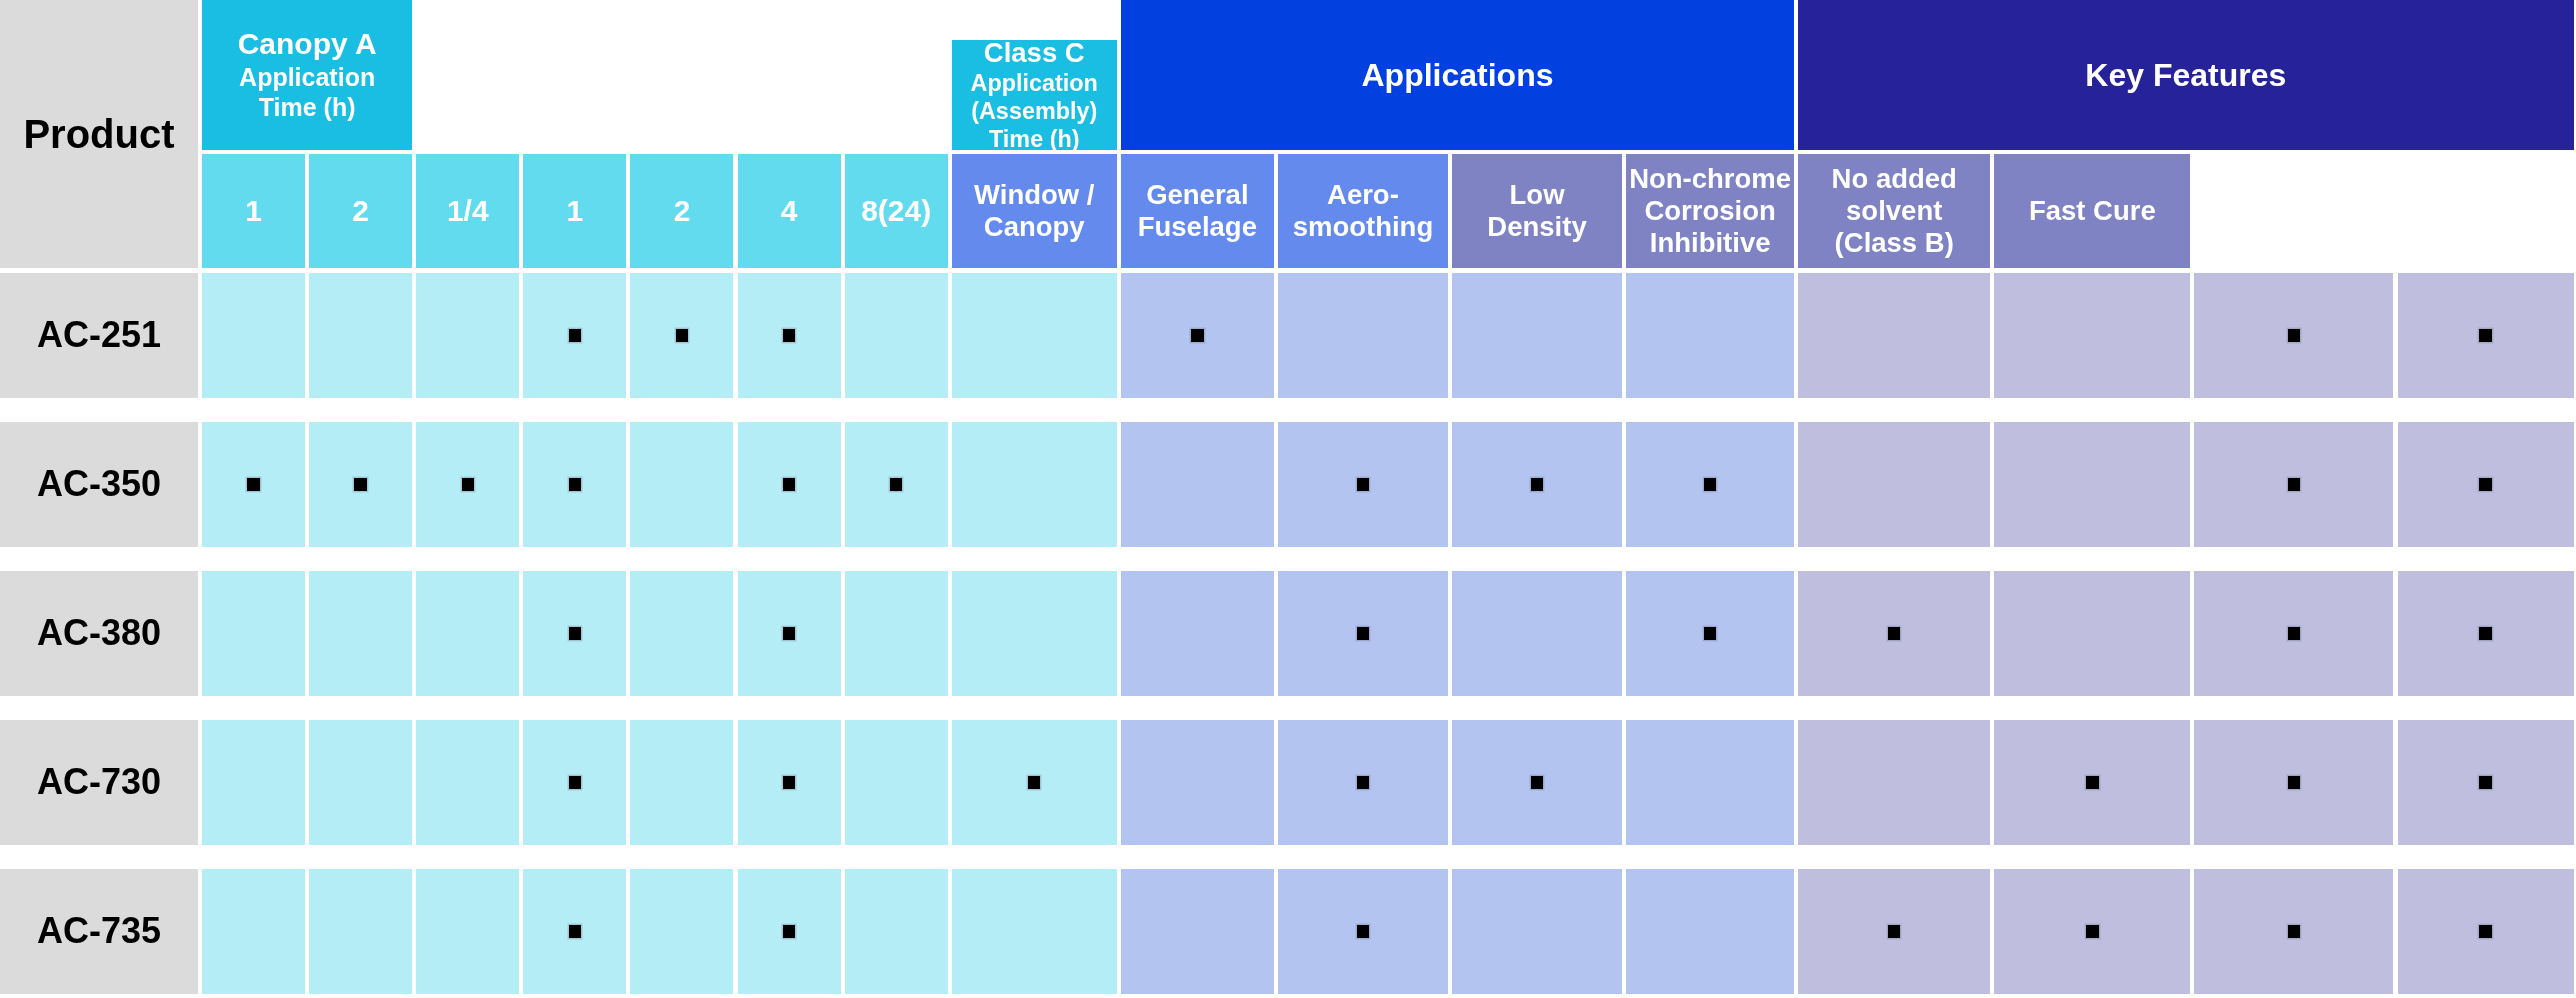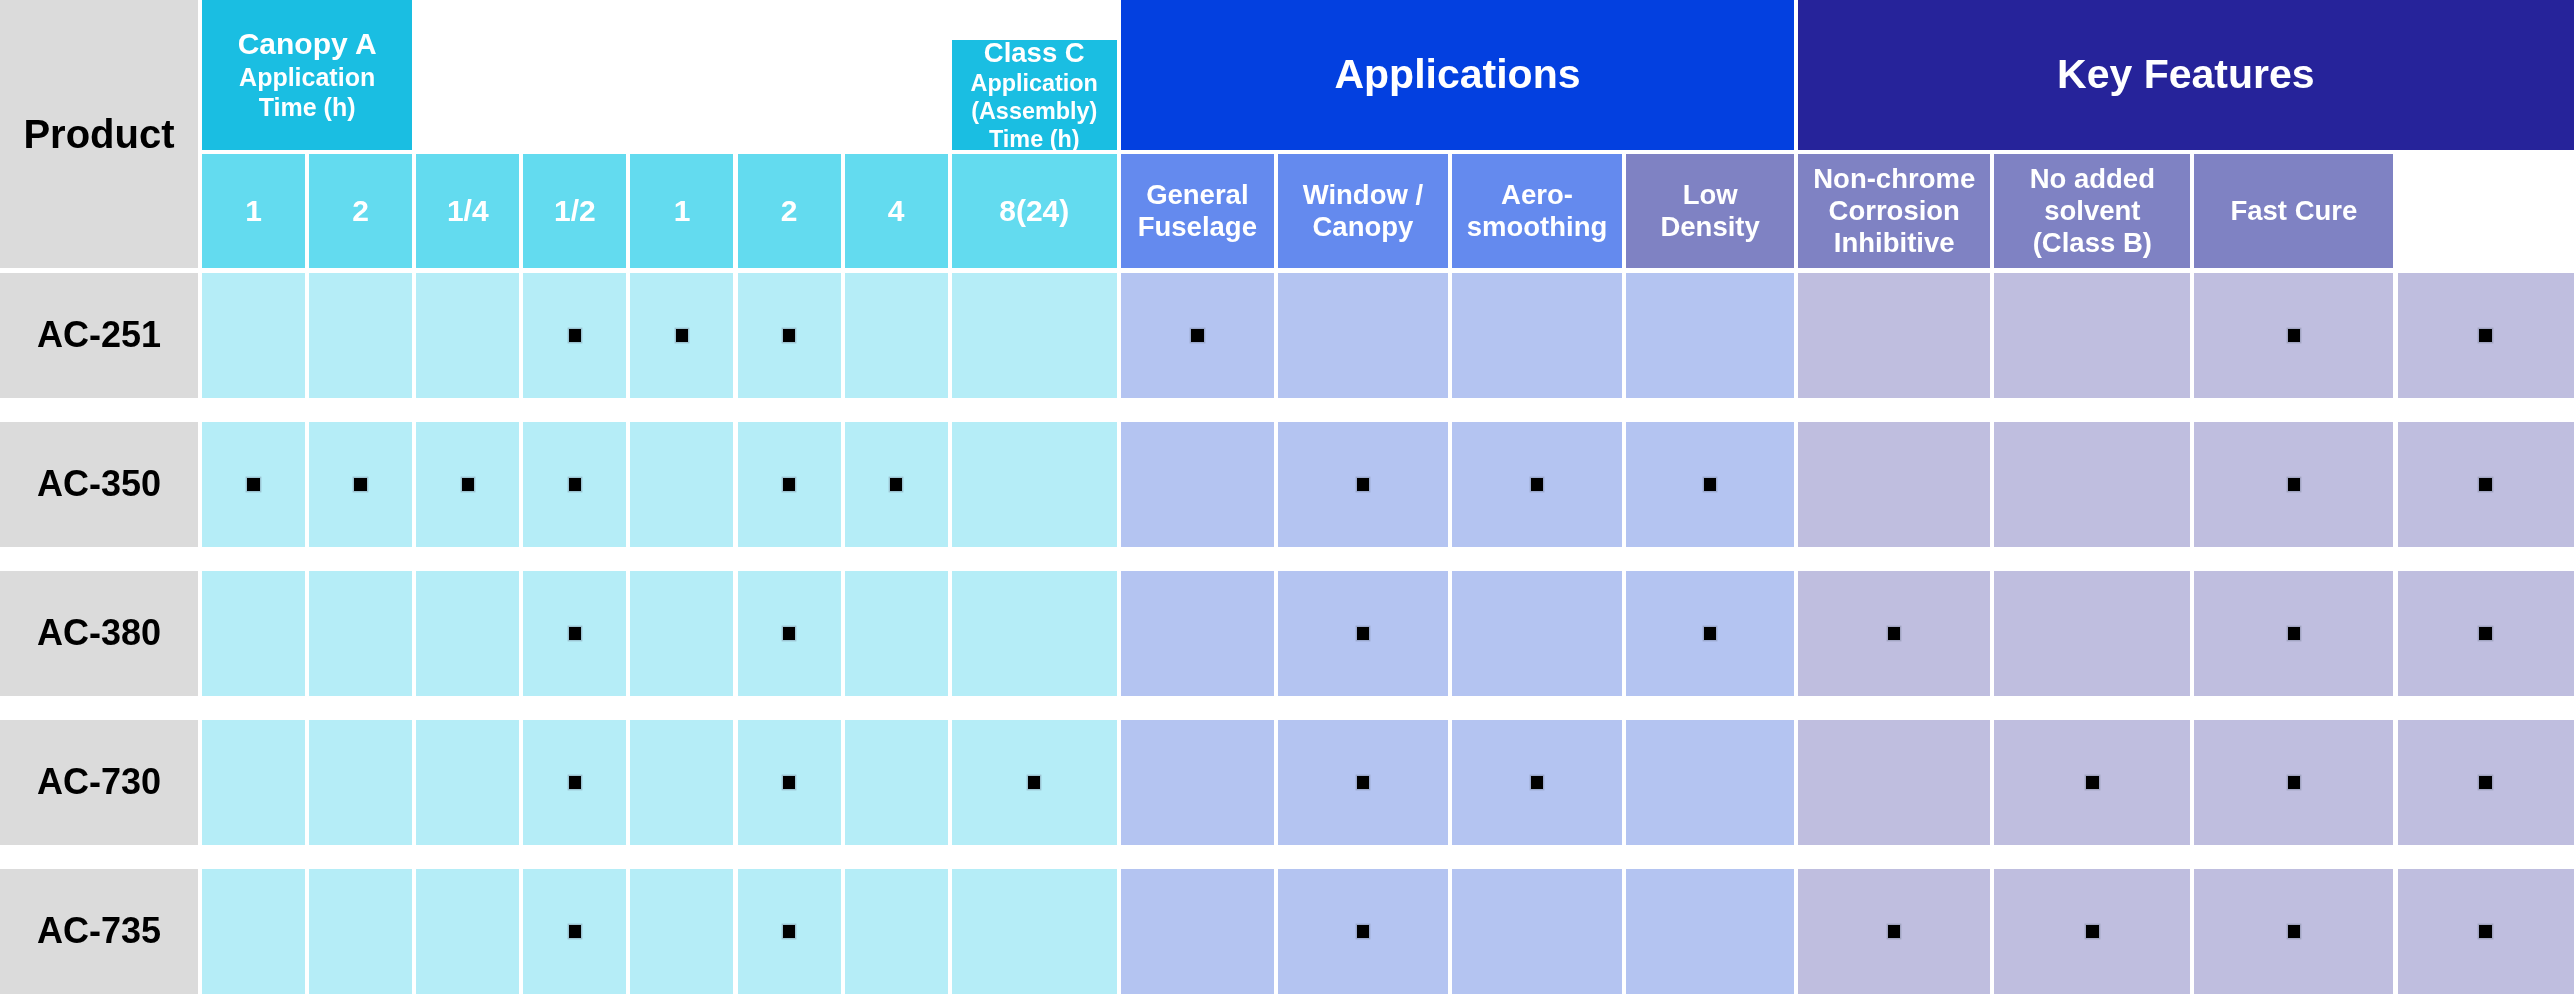--- a/index.html
+++ b/index.html
@@ -56,21 +56,21 @@
     font-size: 40px;
   }
 
   .group.ga { grid-column: 2 / 4;   grid-row: 1; background: var(--c-head); }
   .group.gb { grid-column: 4 / 9;   grid-row: 1; background: var(--c-head); }
   .group.gc { grid-column: 9 / 10;  grid-row: 1; background: var(--c-head); margin-top: 40px; }
   .group.gap2 { grid-column: 10 / 14; grid-row: 1; background: var(--b-head); }
   .group.gkf  { grid-column: 14 / 18; grid-row: 1; background: var(--n-head); }
 
   .g-title   { font-size: 30px; line-height: 1.15; }
-  .g-title-lg{ font-size: 41px; line-height: 1.15; }
+  .g-title-lg{ font-size: 32px; line-height: 1.15; }
   .g-sub     { font-size: 25px; line-height: 1.22; white-space: pre-line; }
   .gc .g-title { font-size: 27.5px; }
   .gc .g-sub   { font-size: 23.4px; line-height: 1.2; }
 
   .sub {
     grid-row: 2;
     white-space: pre-line;
     line-height: 1.16;
   }
   .sub.num { font-size: 30px; }
@@ -121,29 +121,28 @@
     <div class="cell group gap2">
       <div class="g-title-lg">Applications</div>
     </div>
     <div class="cell group gkf">
       <div class="g-title-lg">Key Features</div>
     </div>
 
     <div class="cell sub num sc">1</div>
     <div class="cell sub num sc">2</div>
     <div class="cell sub num sc">1/4</div>
-    <div class="cell sub num sc">1/2</div>
     <div class="cell sub num sc">1</div>
     <div class="cell sub num sc">2</div>
     <div class="cell sub num sc">4</div>
     <div class="cell sub num sc">8(24)</div>
+    <div class="cell sub txt sb">Window /
+Canopy</div>
     <div class="cell sub txt sb">General
 Fuselage</div>
-    <div class="cell sub txt sb">Window /
-Canopy</div>
     <div class="cell sub txt sb">Aero-
 smoothing</div>
     <div class="cell sub txt sp">Low
 Density</div>
     <div class="cell sub txt sp">Non-chrome
 Corrosion
 Inhibitive</div>
     <div class="cell sub txt sp">No added
 solvent
 (Class B)</div>

